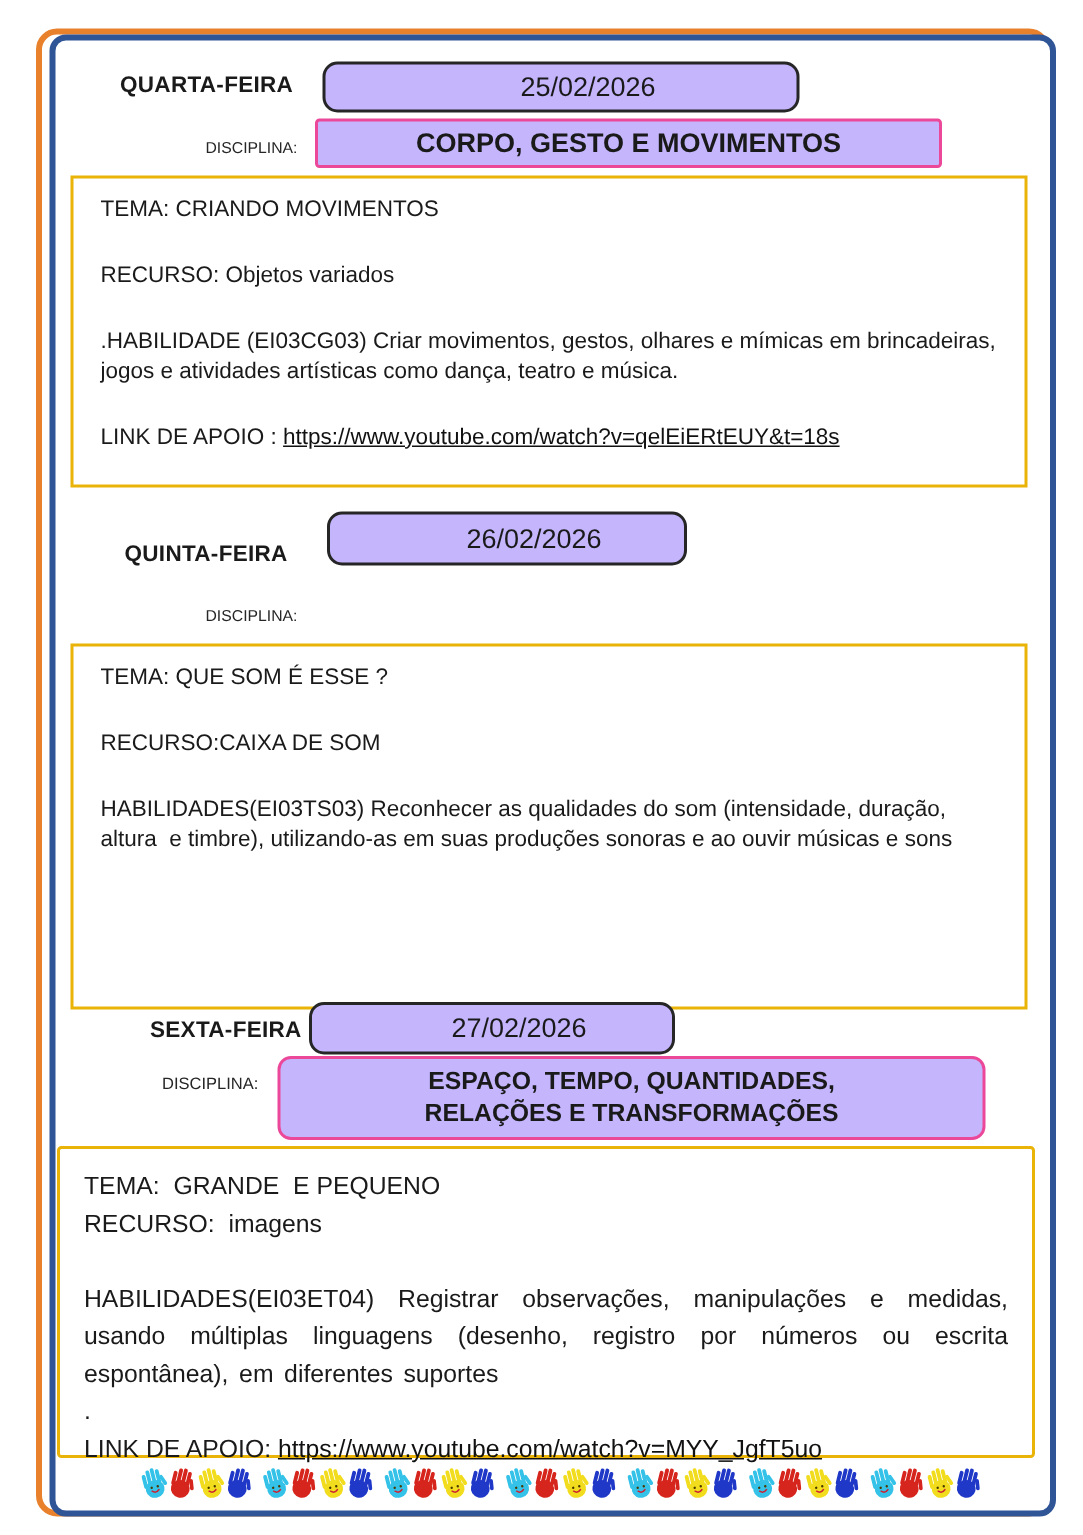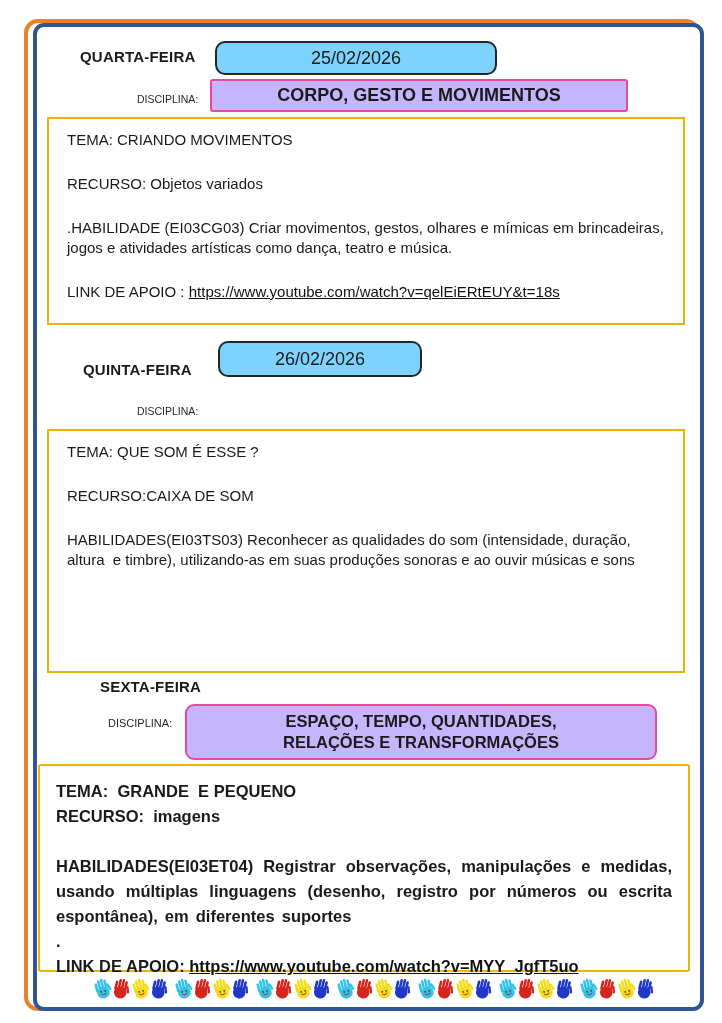--- a/index.html
+++ b/index.html
@@ -5,22 +5,22 @@
   html,body{margin:0;padding:0;background:#fff;}
   .page{position:relative;width:722px;height:1023px;background:#fff;
         font-family:"Liberation Sans",sans-serif;color:#1a1a1a;overflow:hidden;}
   
   .frame-orange{position:absolute;left:24px;top:19px;width:668px;height:984px;
         border:4px solid #E8802C;border-radius:14px;z-index:0;}
   .frame-blue{position:absolute;left:33px;top:23px;width:663px;height:980px;
         border:4px solid #2F5597;border-radius:11px;background:#fff;z-index:1;}
   .abs{position:absolute;z-index:2;}
   .day{font-weight:bold;font-size:15px;letter-spacing:.2px;}
-  .datebox{border:2px solid #262626;border-radius:10px;background:#7dd3fc;
-        display:flex;align-items:center;justify-content:center;font-size:18px;}
+  .datebox{border:2px solid #262626;border-radius:10px;background:#c4b5fd;
+        display:flex;align-items:center;justify-content:center;font-size:18px;padding-left:36px;}
   .dlabel{font-size:10.5px;color:#262626;}
   .discbox{border:2px solid #ec4899;background:#c4b5fd;display:flex;flex-direction:column;
         align-items:center;justify-content:center;font-weight:bold;font-size:17px;text-align:center;}
   .cbox{border:2px solid #eab308;background:#fff;font-size:15px;line-height:20px;}
   .cbox p{margin:0 0 24px 0;}
   .cbox p:last-child{margin-bottom:0;}
   .link{text-decoration:underline;color:#111;cursor:pointer;}
   .pre{white-space:pre-wrap;}
   .just{text-align:justify;word-spacing:2.5px;}
   #box3{font-size:16.5px;line-height:25px;border-radius:3px;}
@@ -56,26 +56,29 @@
     <span>26/02/2026</span>
   </div>
   <div class="abs dlabel" style="left:137px;top:405px;">DISCIPLINA:</div>
   <div class="abs cbox" style="left:47px;top:429px;width:598px;height:218px;padding:11px 18px;">
     <p>TEMA: QUE SOM É ESSE ?</p>
     <p>RECURSO:CAIXA DE SOM</p>
     <p class="pre" style="margin-bottom:20px;">HABILIDADES(EI03TS03) Reconhecer as qualidades do som (intensidade, duração, altura  e timbre), utilizando-as em suas produções sonoras e ao ouvir músicas e sons</p>
   </div>
 
   <div class="abs day" style="left:100px;top:678px;z-index:3;">SEXTA-FEIRA</div>
+  <div class="abs datebox" style="left:206px;top:668px;width:204px;height:31px;z-index:3;">
+    <span>27/02/2026</span>
+  </div>
   <div class="abs dlabel" style="left:108px;top:717px;font-size:11px;">DISCIPLINA:</div>
   <div class="abs discbox" style="left:185px;top:704px;width:468px;height:52px;border-radius:9px;font-size:16.5px;line-height:21px;align-items:center;">
     <span>ESPAÇO, TEMPO, QUANTIDADES,</span>
     <span>RELAÇÕES E TRANSFORMAÇÕES</span>
   </div>
-  <div class="abs cbox" id="box3" style="left:38px;top:764px;width:616px;height:178px;padding:13px 16px;font-weight:bold;">
+  <div class="abs cbox" id="box3" style="left:38px;top:764px;width:616px;height:178px;padding:13px 16px;">
     <p class="pre">TEMA:  GRANDE  E PEQUENO</p>
     <p class="pre gap">RECURSO:  imagens</p>
     <p class="just">HABILIDADES(EI03ET04)  Registrar observações, manipulações  e medidas, usando múltiplas linguagens  (desenho, registro por números ou escrita espontânea),  em diferentes suportes</p>
     <p>.</p>
     <p><span class="pre">LINK DE APOIO: </span><span class="link">https://www.youtube.com/watch?v=MYY_JgfT5uo</span></p>
   </div>
 
   <div class="abs hands" style="left:93px;top:976px;">
       <span class="hand" style="transform: rotate(-14deg);"><svg width="19" height="24" viewBox="0 0 20 24">
           <g fill="#35C2E8">

